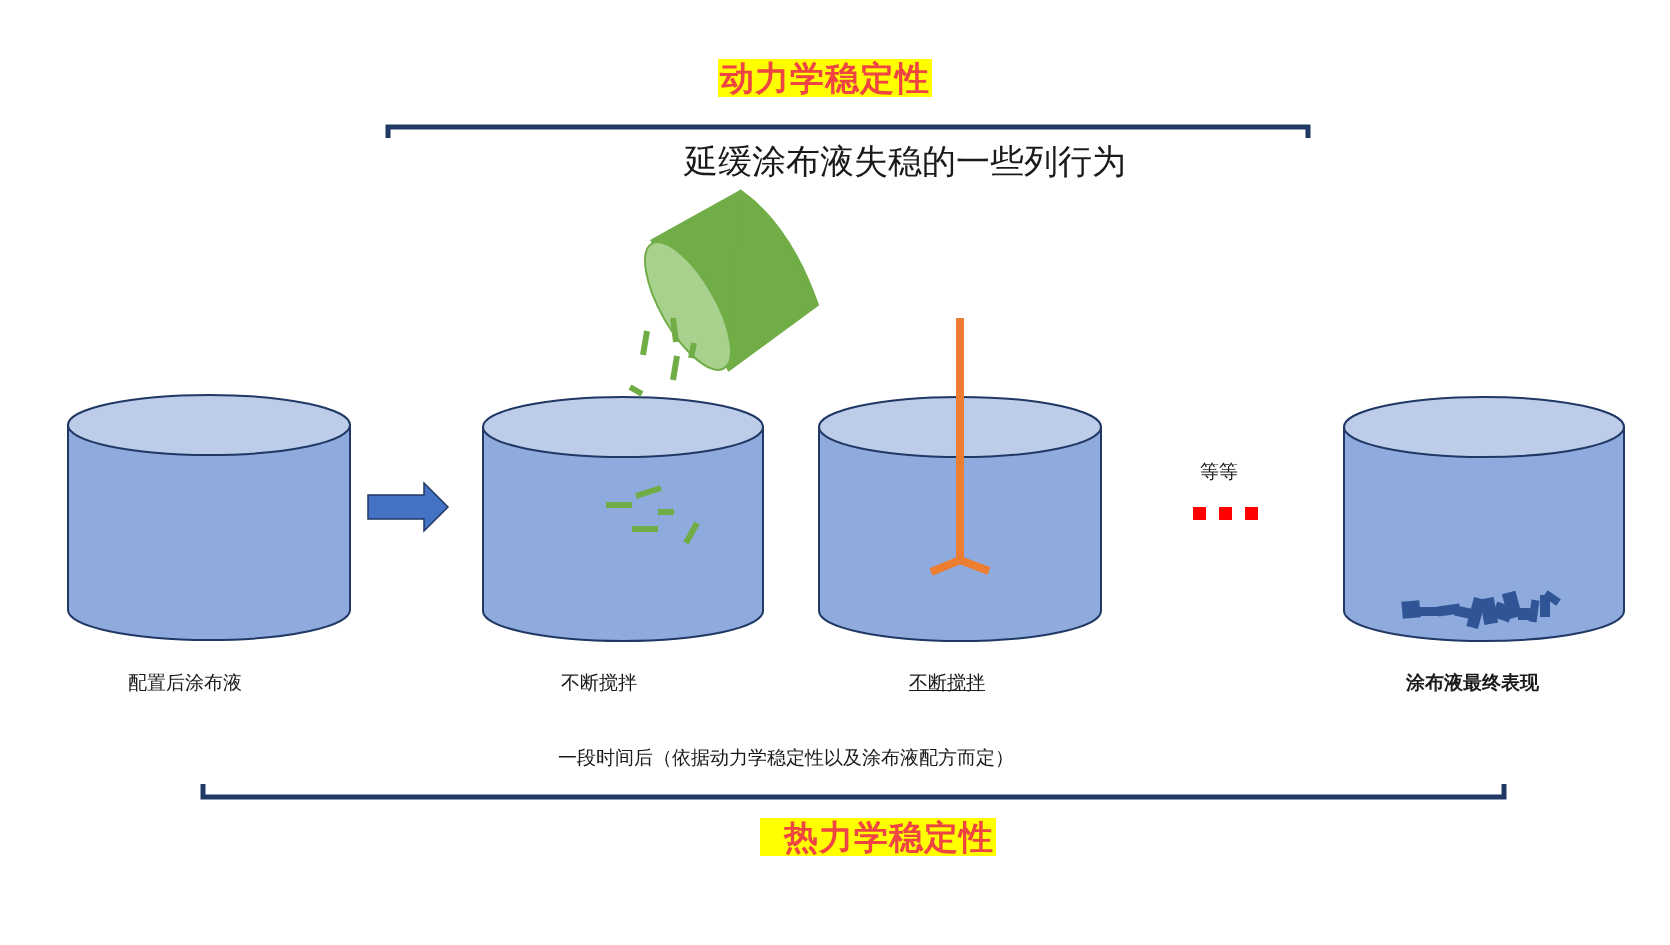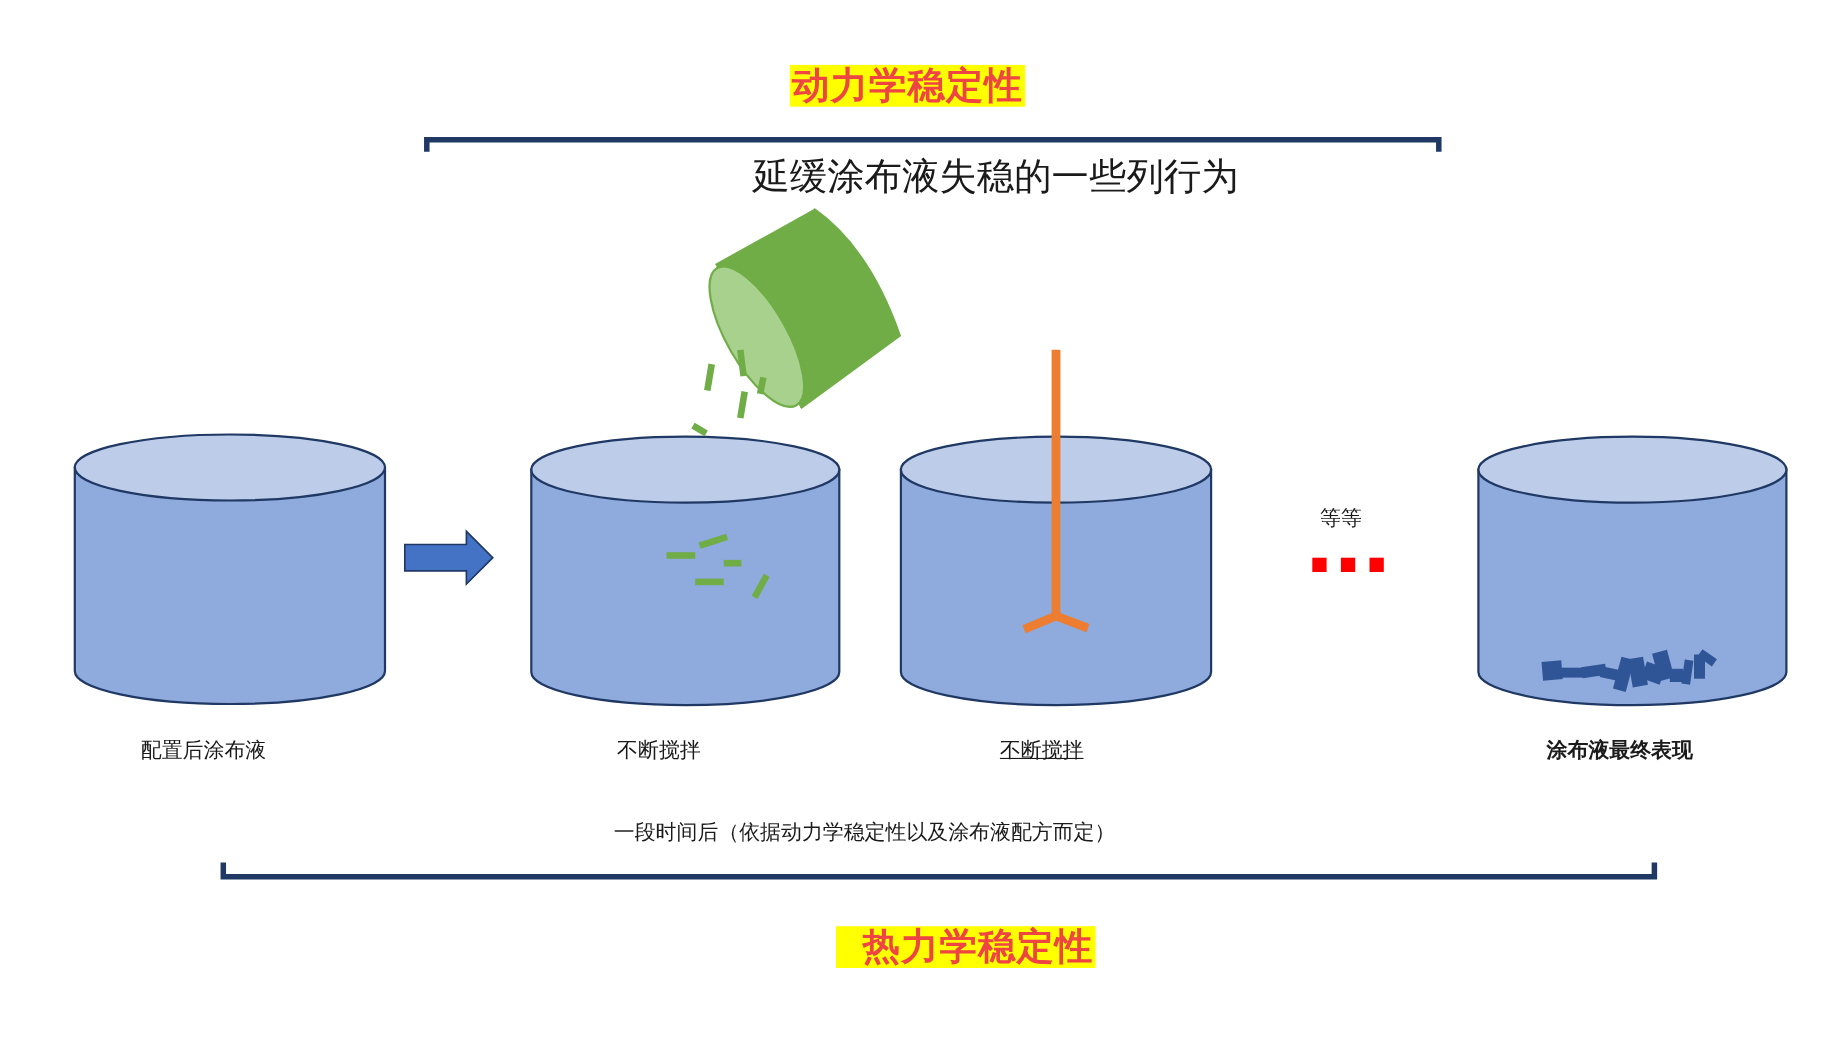--- a/index.html
+++ b/index.html
@@ -94,13 +94,13 @@
 <div class="hl-title" style="left:718px; top:59px;">动力学稳定性</div>
 <div class="caption" style="left:684px; top:146px; font-size:34px;">延缓涂布液失稳的一些列行为</div>
 
 <div class="caption" style="left:128px; top:667px;">配置后涂布液</div>
 <div class="caption" style="left:561px; top:667px;">不断搅拌</div>
 <div class="caption" style="left:909px; top:667px;text-decoration:underline;">不断搅拌</div>
 <div class="caption" style="left:1200px; top:456px;">等等</div>
 <div class="caption" style="left:1406px; top:667px;font-weight:bold;">涂布液最终表现</div>
 
 <div class="caption" style="left:558px; top:742px;">一段时间后（依据动力学稳定性以及涂布液配方而定）</div>
-<div class="hl-title" style="left:760px; top:842px;padding-left:24px;">热力学稳定性</div>
+<div class="hl-title" style="left:760px; top:818px;padding-left:24px;">热力学稳定性</div>
 
 </body></html>

